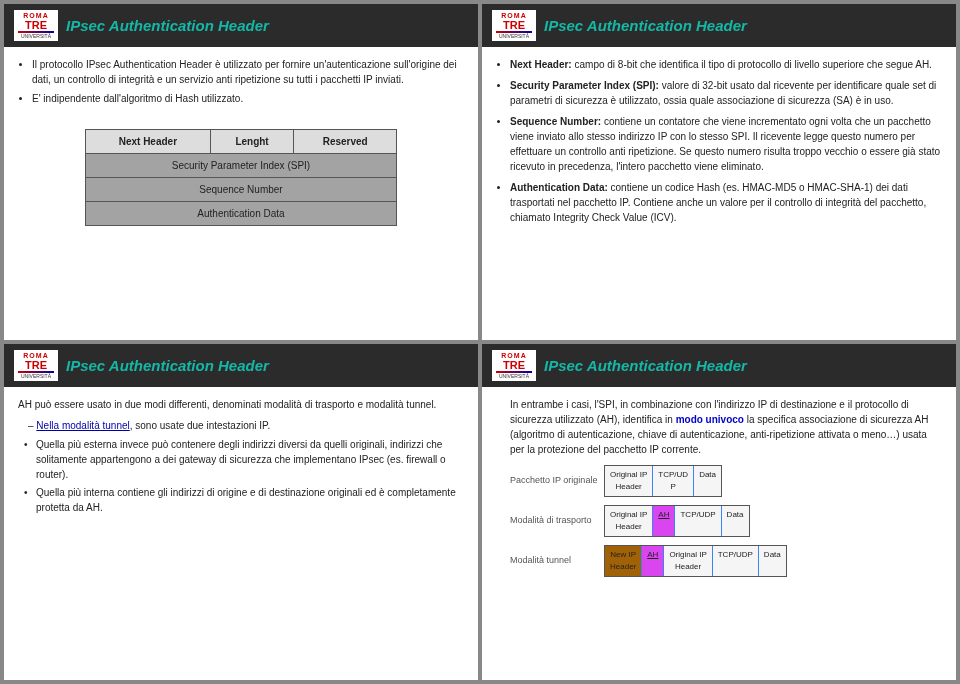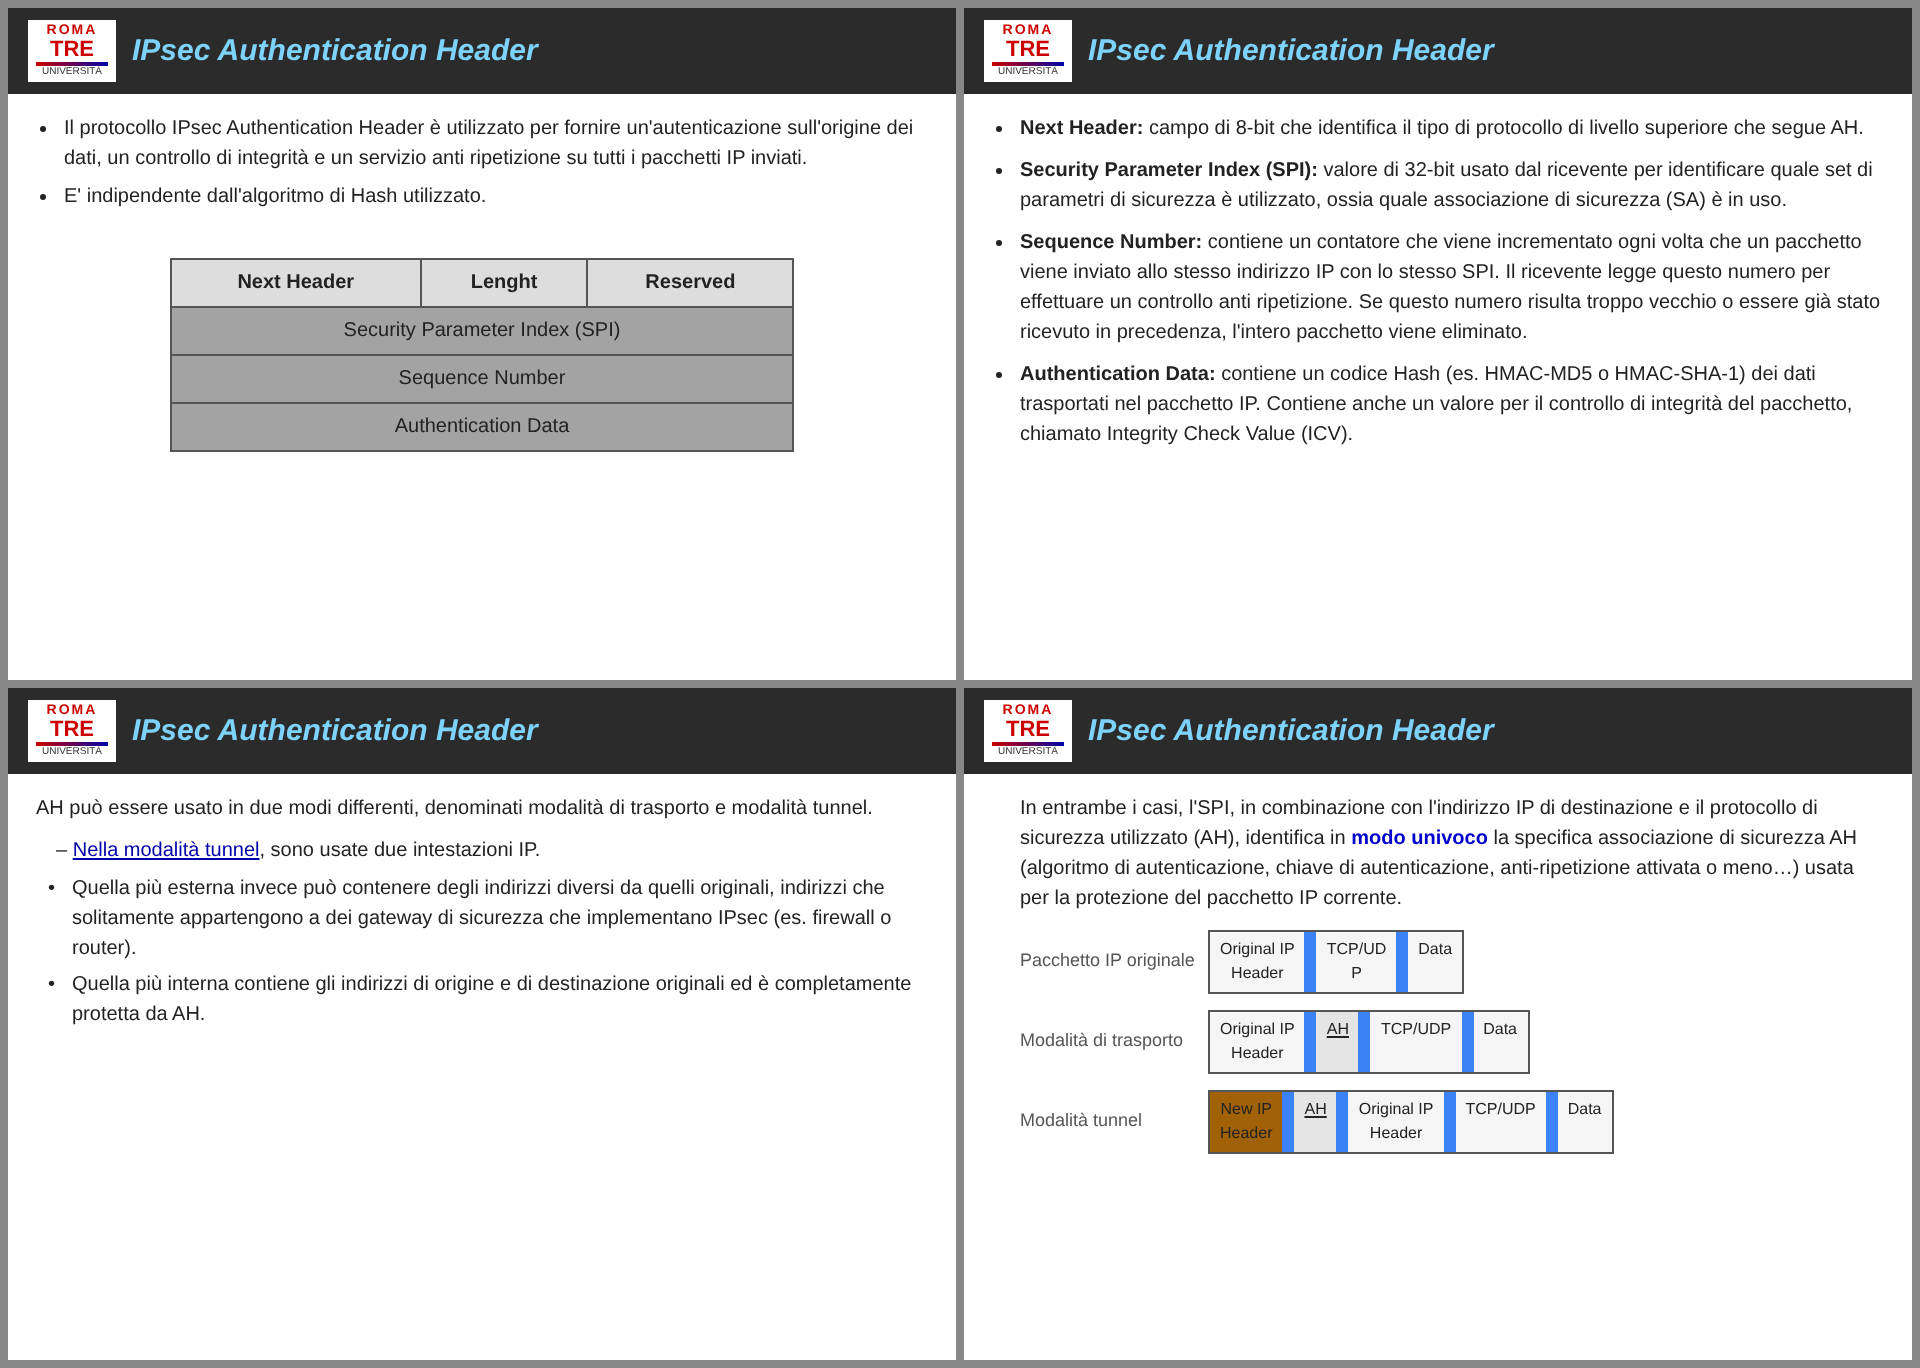--- a/index.html
+++ b/index.html
@@ -52,21 +52,21 @@
       width: 100%;
       height: 2px;
       background: linear-gradient(to right, #c00, #00a);
     }
     .logo-line {
       font-size: 5px;
       color: #333;
       text-align: center;
     }
     .slide-title {
-      color: #7dd3fc;
+      color: #14b8a6;
       font-size: 15px;
       font-weight: bold;
       font-style: italic;
     }
     .slide-content {
       padding: 10px 14px;
       flex: 1;
       font-size: 10px;
       color: #222;
       overflow: hidden;
@@ -161,31 +161,31 @@
       color: #555;
       width: 90px;
       flex-shrink: 0;
     }
     .packet-blocks {
       display: flex;
       gap: 0;
       border: 1px solid #555;
     }
     .packet-block {
-      border-right: 6px solid #3b82f6;
+      border-right: 1px solid #3b82f6;
       padding: 3px 5px;
       font-size: 8px;
       text-align: center;
       background: #f5f5f5;
     }
     .packet-block:last-child {
       border-right: none;
     }
     .packet-block.ah-block {
-      background: #e5e5e5;
+      background: #d946ef;
       text-decoration: underline;
     }
     .packet-block.new-block {
       background: #a16207;
     }
     .bold-blue { color: #00c; font-weight: bold; }
   </style>
 </head>
 <body>
 

